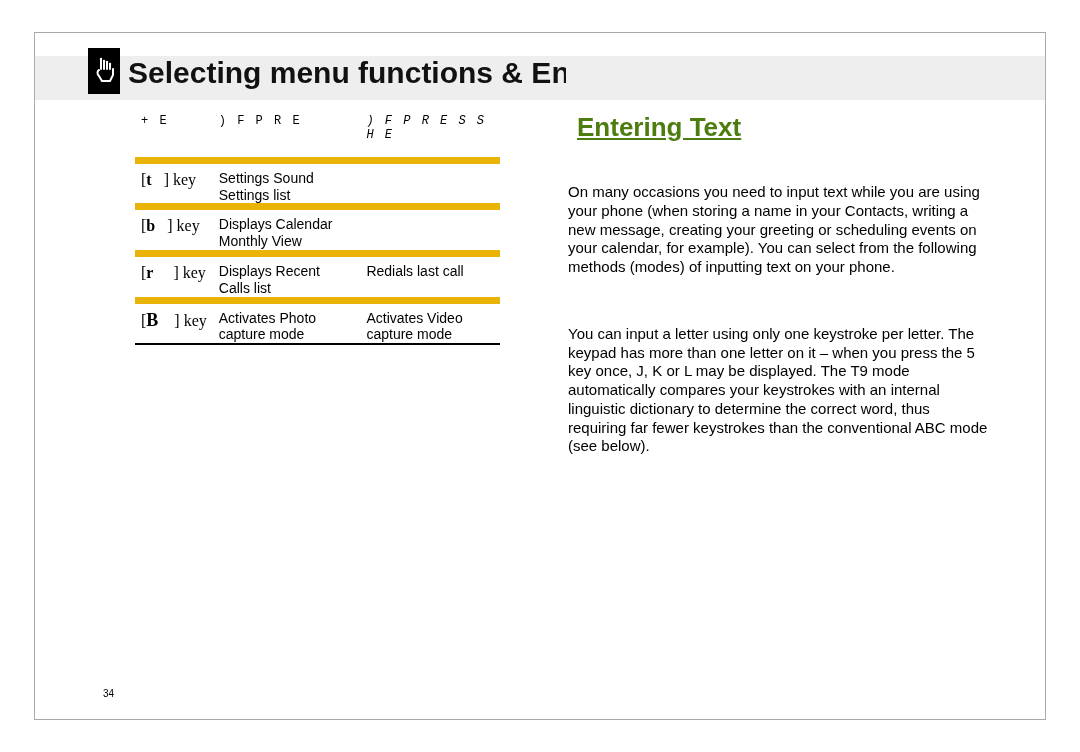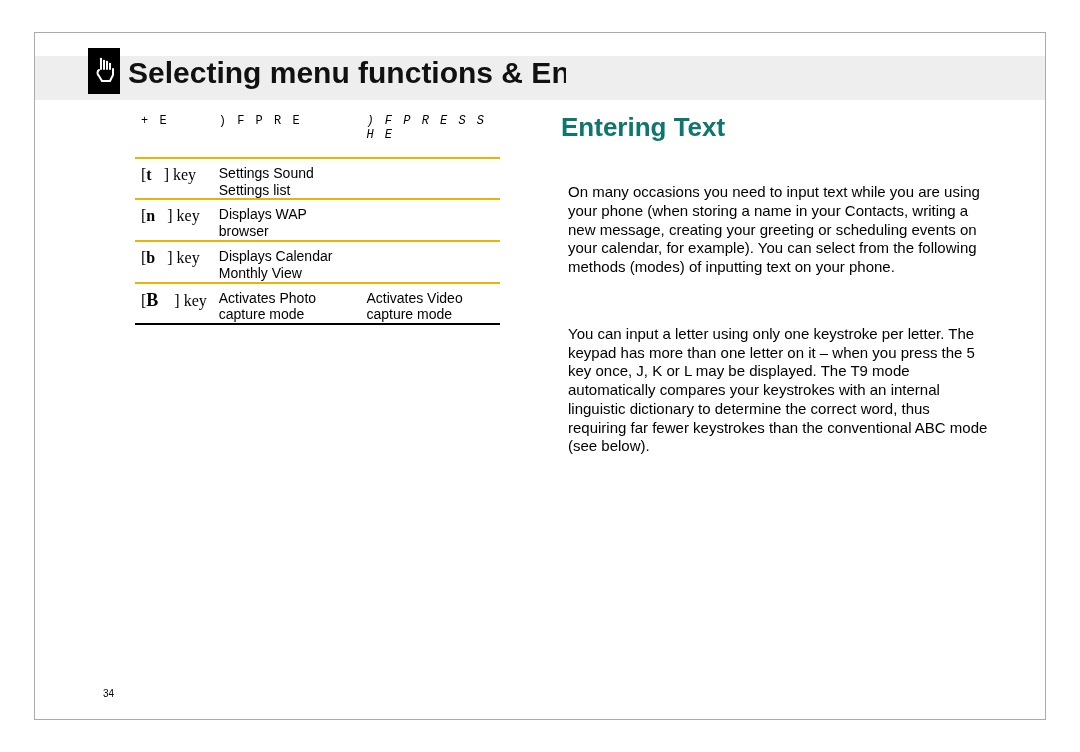--- a/index.html
+++ b/index.html
@@ -74,21 +74,21 @@
   .key-table th {
     font-weight: normal;
     text-align: left;
     vertical-align: top;
     padding: 4px 6px 14px 6px;
     font-size: 12px;
     letter-spacing: 2px;
     font-family: "Courier New", monospace;
   }
   .key-table td {
-    border-top: 2px solid #eab308;
+    border-top: 7px solid #eab308;
     padding: 6px 6px 0 6px;
     vertical-align: top;
   }
   .btm-line td { border-bottom: 2px solid #000; }
   .key-cell { white-space: nowrap; font-family: "Times New Roman", serif; font-size:16px; }
   .key-cell b { font-weight: bold; }
   .page-number {
     position: absolute;
     left: 68px;
     bottom: 20px;
@@ -96,22 +96,23 @@
   }
   .right-col {
     position: absolute;
     left: 526px;
     top: 12px;
     width: 438px;
   }
   .section-heading {
     font-weight: bold;
     font-size: 26px;
-    margin: 0 0 40px 0;
-    color: #0f766e;
+    margin: 0 0 40px 16px;
+    color: #4d7c0f;
+    text-decoration: underline;
   }
   .body-text {
     font-size: 15px;
     line-height: 1.25;
     margin: 7px;
   }
 </style>
 </head>
 <body>
 
@@ -140,28 +141,28 @@
         <th>) F  P R E</th>
         <th style="white-space:pre-line;font-style:italic;">) F  P R E S S
 H E</th>
       </tr>
       <tr>
         <td class="key-cell">[<b>t</b>&nbsp;&nbsp;&nbsp;] key</td>
         <td>Settings Sound Settings list</td>
         <td></td>
       </tr>
       <tr>
-        <td class="key-cell">[<b>n</b>&nbsp;&nbsp;&nbsp;] key</td>
-        <td>Displays WAP browser</td>
+        <td class="key-cell">[<b>b</b>&nbsp;&nbsp;&nbsp;] key</td>
+        <td>Displays Calendar Monthly View</td>
         <td></td>
       </tr>
       <tr>
-        <td class="key-cell">[<b>b</b>&nbsp;&nbsp;&nbsp;] key</td>
-        <td>Displays Calendar Monthly View</td>
-        <td></td>
+        <td class="key-cell">[<b>r</b>&nbsp;&nbsp;&nbsp;&nbsp;&nbsp;] key</td>
+        <td>Displays Recent Calls list</td>
+        <td>Redials last call</td>
       </tr>
       <tr class="btm-line">
         <td class="key-cell">[<b style="font-size:18px">B</b>&nbsp;&nbsp;&nbsp;&nbsp;] key</td>
         <td>Activates Photo capture mode</td>
         <td>Activates Video capture mode</td>
       </tr>
     </tbody>
       </table>
   </div>
 

